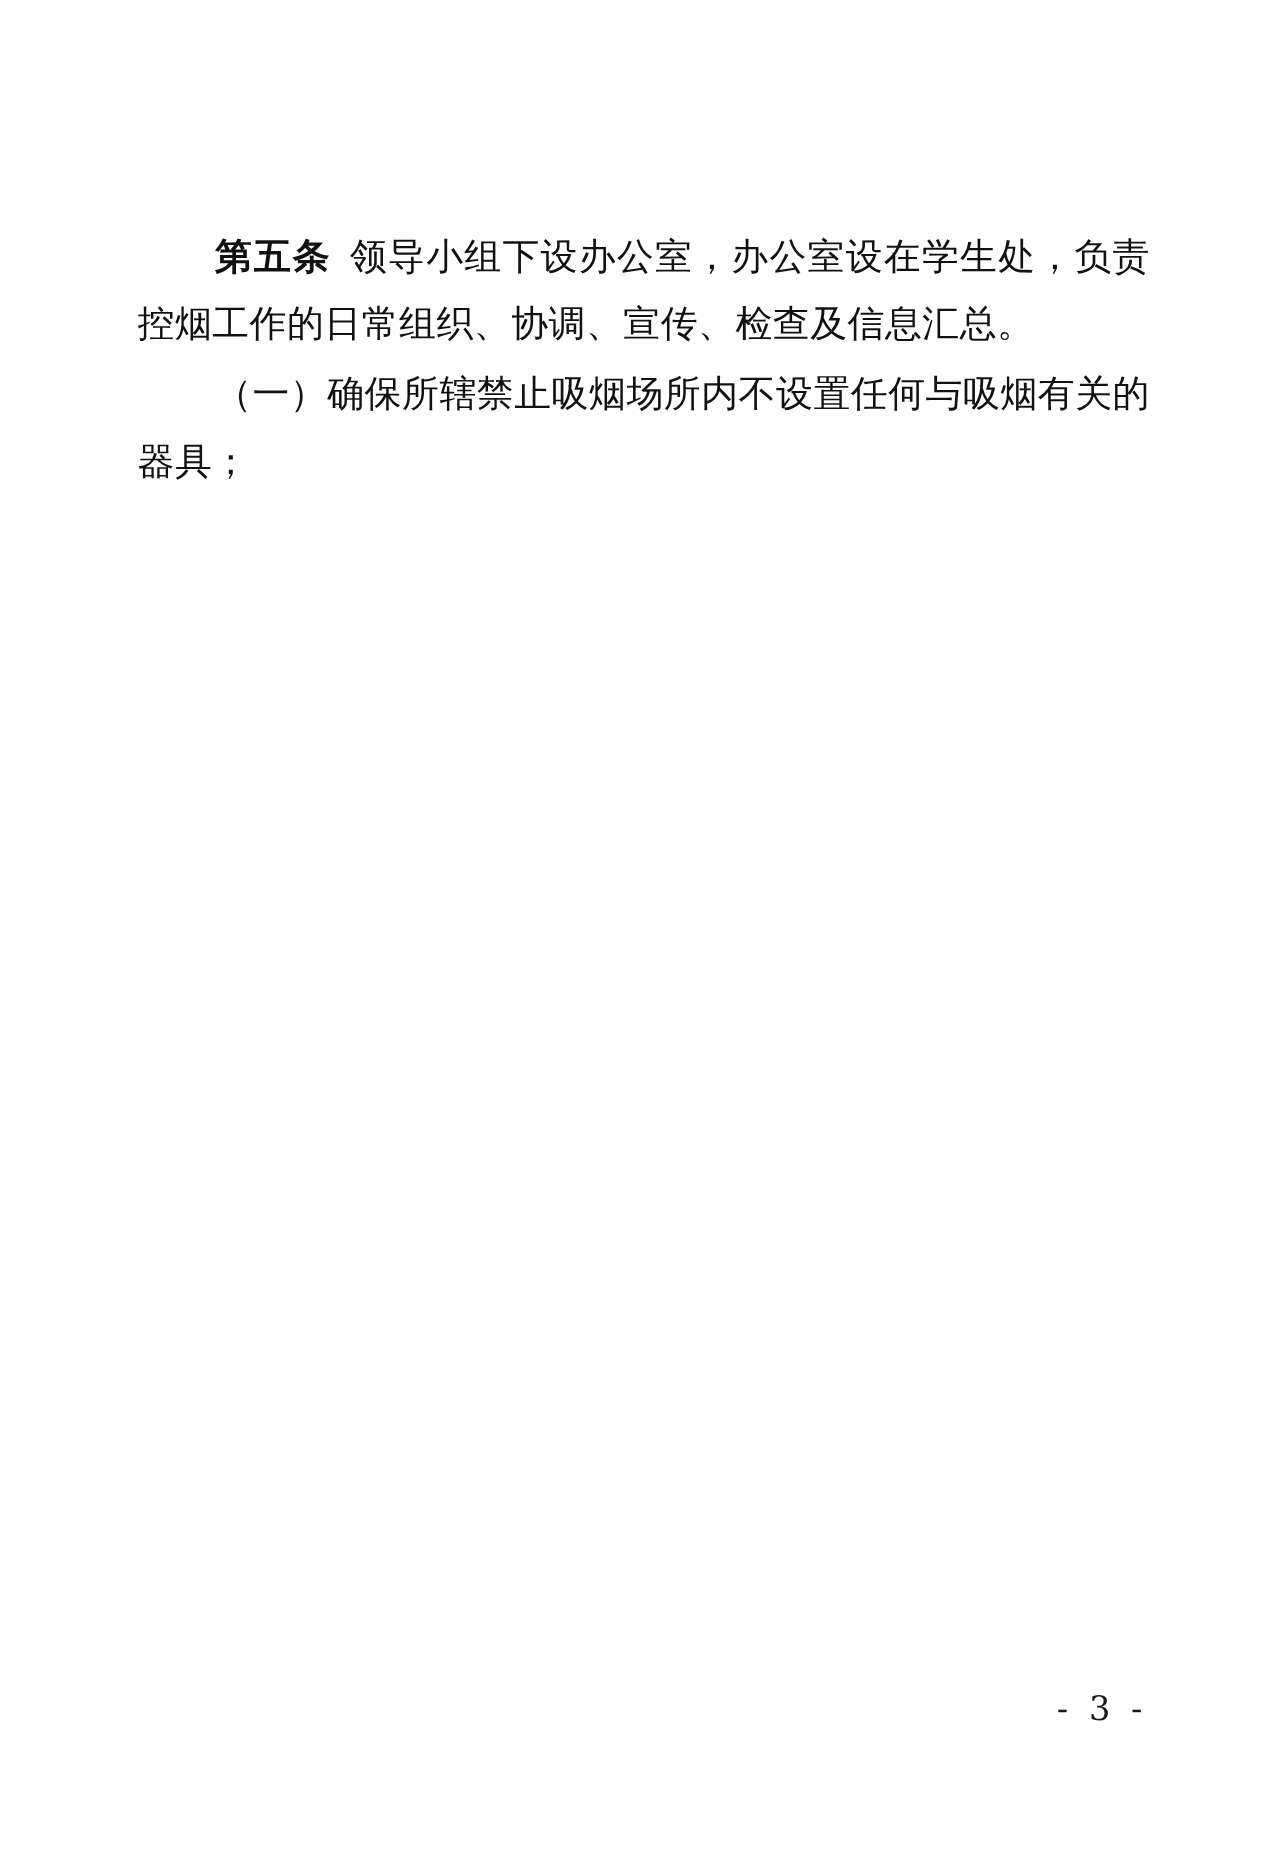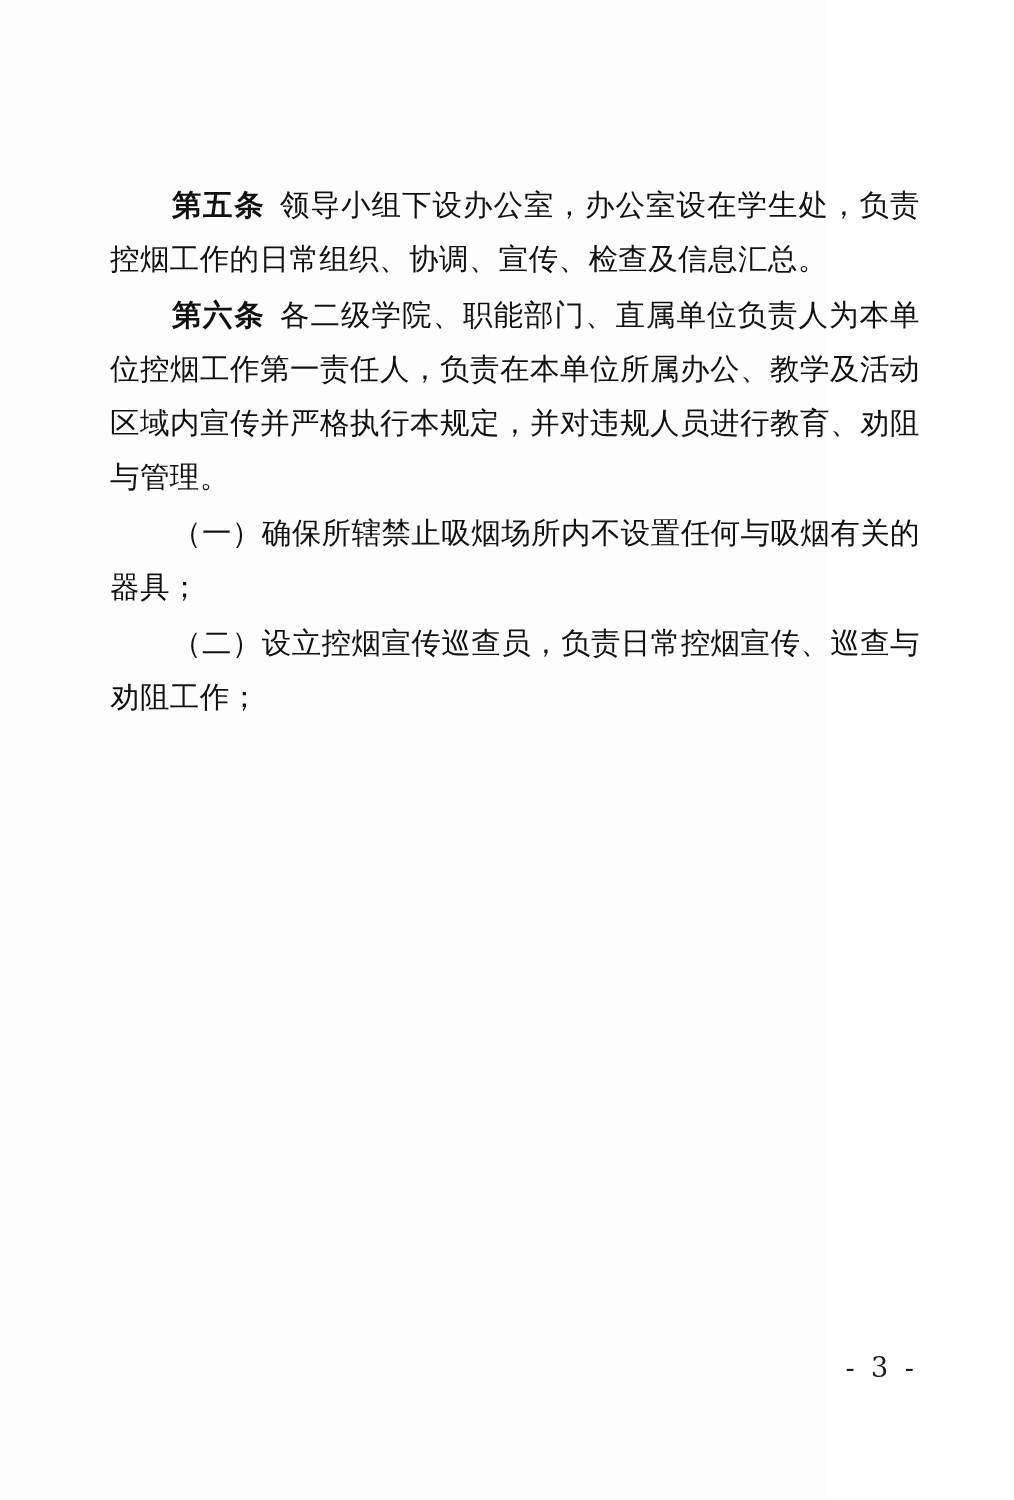--- a/index.html
+++ b/index.html
@@ -68,32 +68,26 @@
 </head>
 <body>
 
 <div class="page">
   <div class="content">
 
     <p class="para indent">
       <span class="lead">第五条</span><span class="lead-gap"></span><span>领导小组下设办公室，办公室设在学生处，负责控烟工作的日常组织、协调、宣传、检查及信息汇总。</span>
     </p>
 
-    <p class="para indent">
-      <span class="lead">第六条</span><span class="lead-gap"></span><span>各二级学院、职能部门、直属单位负责人为本单位控烟工作第一责任人，负责在本单位所属办公、教学及活动区域内宣传并严格执行本规定，并对违规人员进行教育、劝阻与管理。</span>
-    </p>
 
 
     <p class="para indent">
       <span>（一）确保所辖禁止吸烟场所内不设置任何与吸烟有关的器具；</span>
     </p>
 
-    <p class="para indent">
-      <span>（二）设立控烟宣传巡查员，负责日常控烟宣传、巡查与劝阻工作；</span>
-    </p>
 
 
 
 
   </div>
 
   <div class="footer">
     <span class="page-number">- 3 -</span>
   </div>
 </div>

